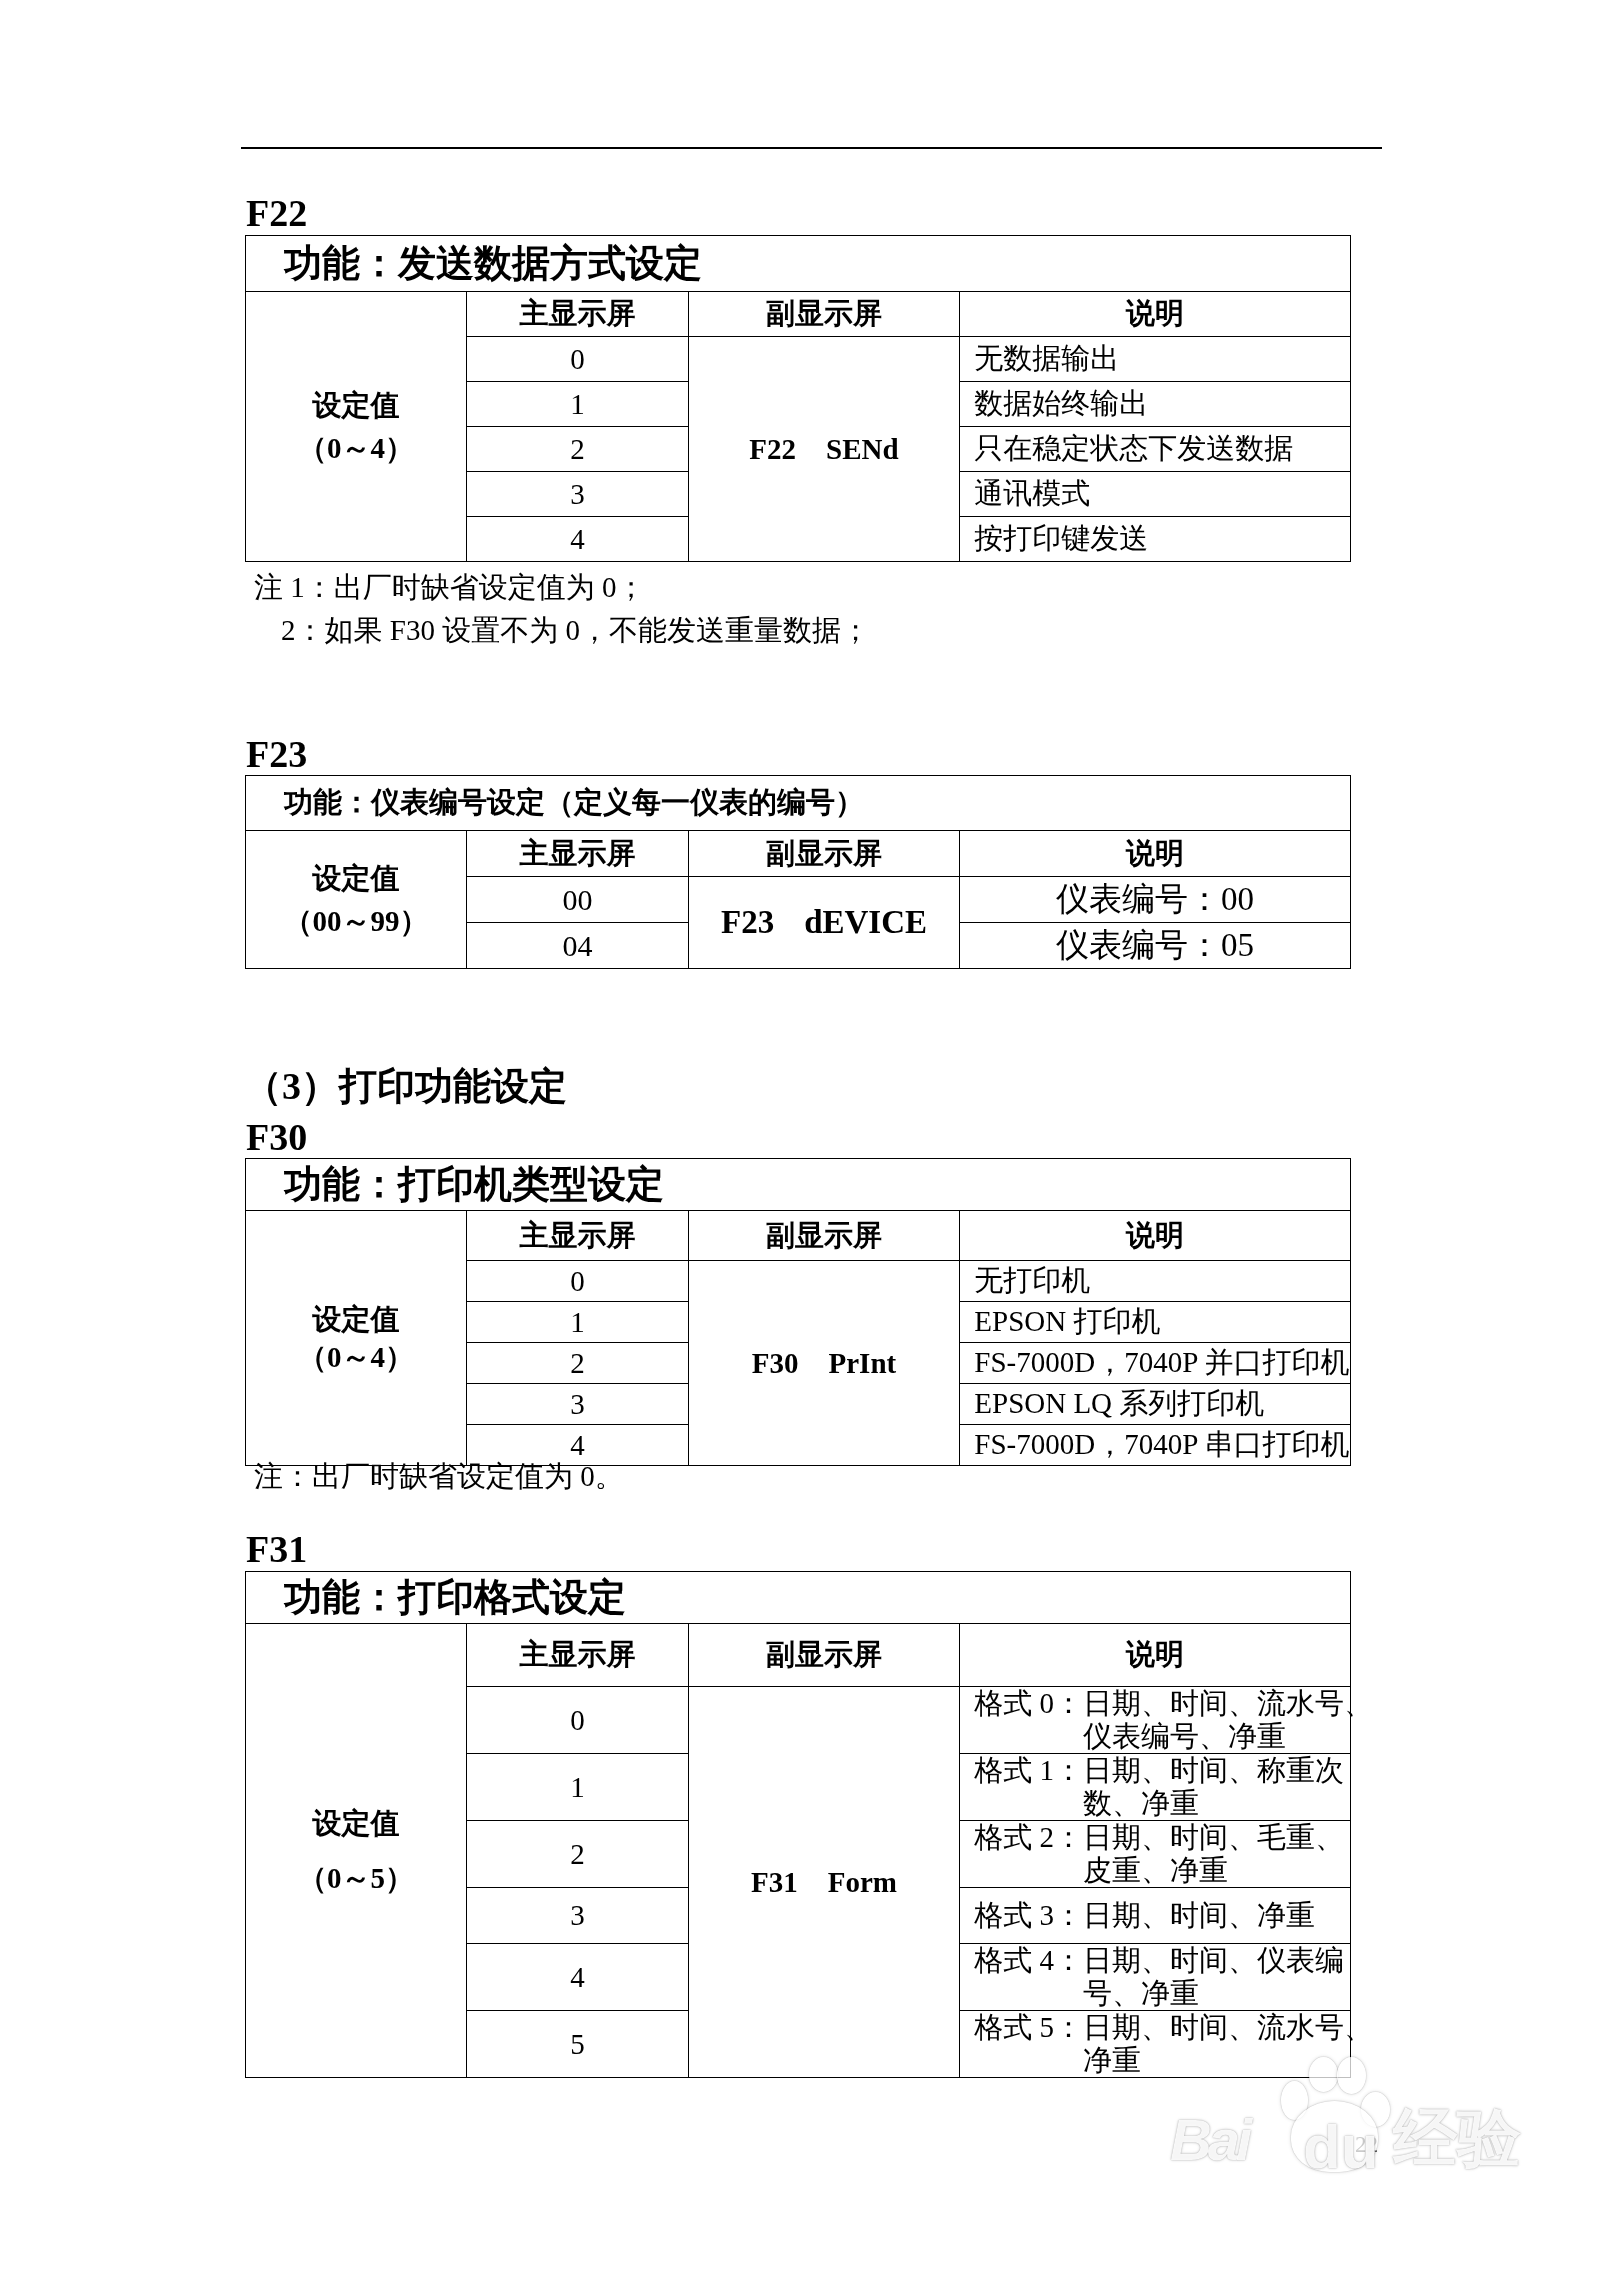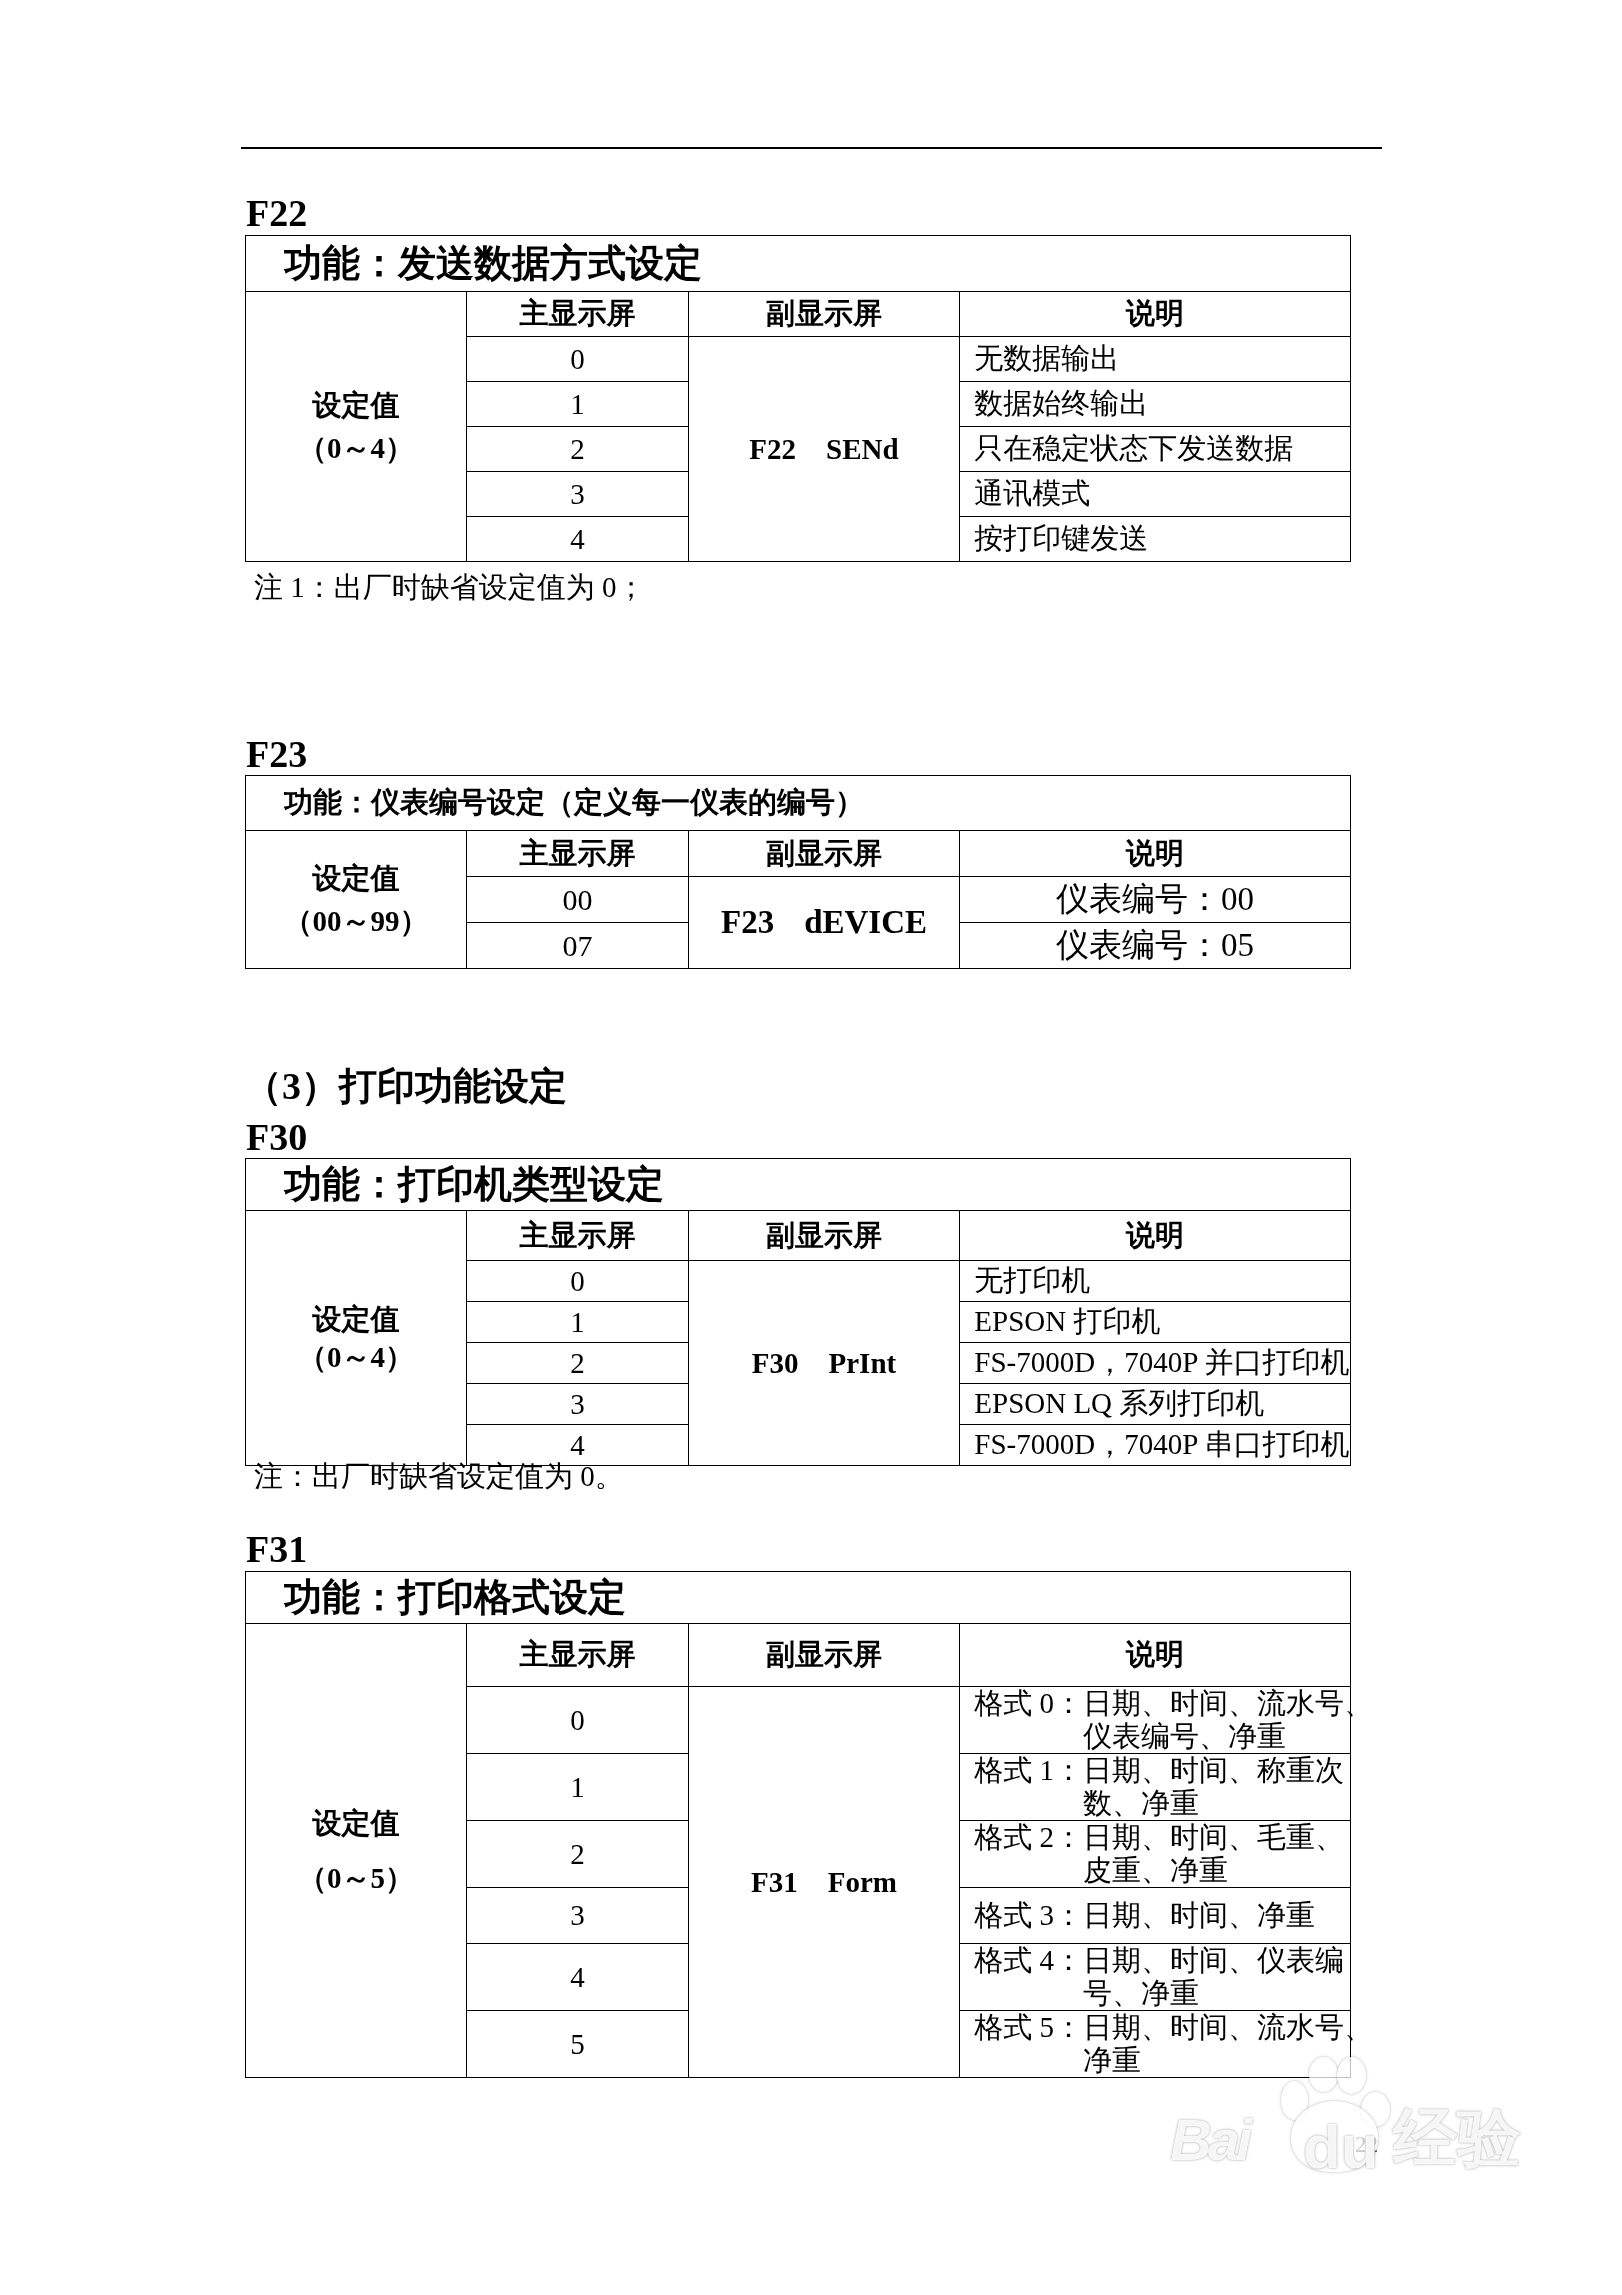--- a/index.html
+++ b/index.html
@@ -136,20 +136,21 @@
   </tr>
   <tr style="height:45px">
     <td class="main">4</td>
     <td class="desc">按打印键发送</td>
   </tr>
 </tbody>
   </table>
 
 <div class="notes" style="top:566px;">
   <div>注 1：出厂时缺省设定值为 0；</div>
+  <div class="indent">2：如果 F30 设置不为 0，不能发送重量数据；</div>
 </div>
 
 <div class="fhead" style="top:735px;">F23</div>
 
 <table class="ptable" style="top:775px;">
   <colgroup>
       <col style="width:221px">
       <col style="width:222px">
       <col style="width:271px">
       <col style="width:391px">
@@ -166,21 +167,21 @@
     <td class="hdr">主显示屏</td>
     <td class="hdr">副显示屏</td>
     <td class="hdr">说明</td>
   </tr>
   <tr style="height:45px">
     <td class="main big">00</td>
     <td rowspan="2" class="sub big"><span>F23</span><span class="sub-name">dEVICE</span></td>
     <td class="desc center">仪表编号：00</td>
   </tr>
   <tr style="height:45px">
-    <td class="main big">07</td>
+    <td class="main big">04</td>
     <td class="desc center">仪表编号：05</td>
   </tr>
 </tbody>
   </table>
 
 <div class="sec-head" style="top:1037px;">（3）打印功能设定</div>
 
 <div class="fhead" style="top:1118px;">F30</div>
 
 <table class="ptable" style="top:1158px;">

